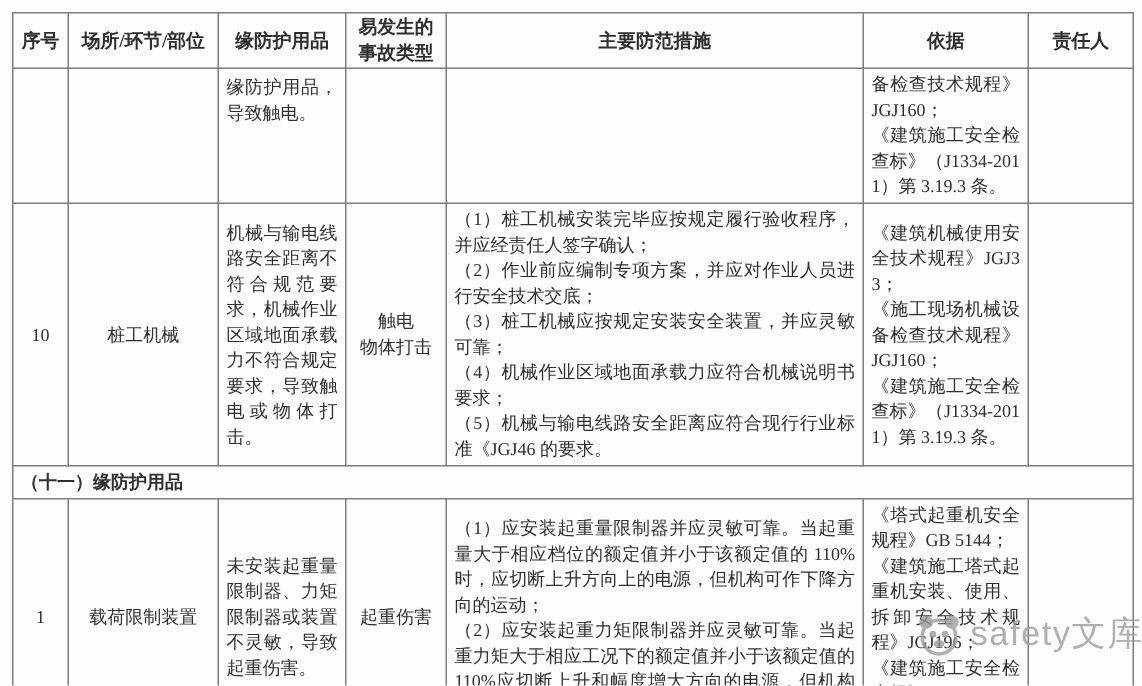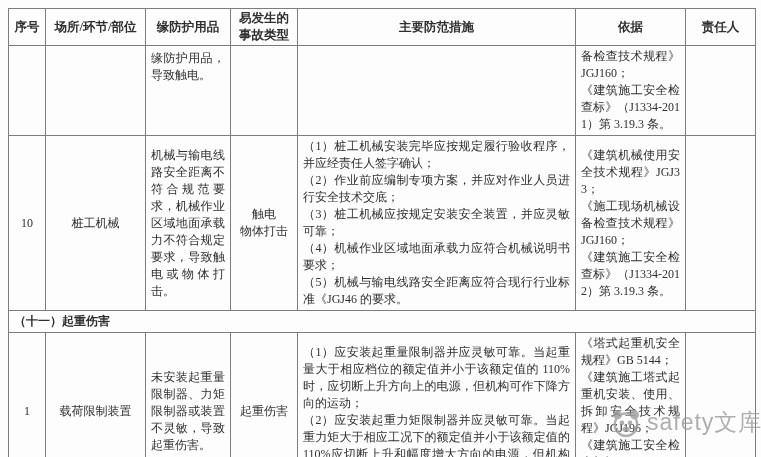--- a/index.html
+++ b/index.html
@@ -114,25 +114,25 @@
           <td class="col-risk">机械与输电线路安全距离不符合规范要求，机械作业区域地面承载力不符合规定要求，导致触电或物体打击。</td>
           <td class="col-accident">触电
 物体打击</td>
           <td class="col-measures">（1）桩工机械安装完毕应按规定履行验收程序，并应经责任人签字确认；
 （2）作业前应编制专项方案，并应对作业人员进行安全技术交底；
 （3）桩工机械应按规定安装安全装置，并应灵敏可靠；
 （4）机械作业区域地面承载力应符合机械说明书要求；
 （5）机械与输电线路安全距离应符合现行行业标准《JGJ46 的要求。</td>
           <td class="col-basis">《建筑机械使用安全技术规程》JGJ33；
 《施工现场机械设备检查技术规程》JGJ160；
-《建筑施工安全检查标》（J1334-2012）第 3.19.3 条。</td>
+《建筑施工安全检查标》（J1334-2011）第 3.19.3 条。</td>
           <td class="col-responsible"></td>
         </tr>
         <tr class="row-section">
-          <td colspan="7" class="section-cell">（十一）起重伤害</td>
+          <td colspan="7" class="section-cell">（十一）缘防护用品</td>
         </tr>
         <tr class="row-data">
           <td class="col-seq">1</td>
           <td class="col-location">载荷限制装置</td>
           <td class="col-risk">未安装起重量限制器、力矩限制器或装置不灵敏，导致起重伤害。</td>
           <td class="col-accident">起重伤害</td>
           <td class="col-measures">（1）应安装起重量限制器并应灵敏可靠。当起重量大于相应档位的额定值并小于该额定值的 110%时，应切断上升方向上的电源，但机构可作下降方向的运动；
 （2）应安装起重力矩限制器并应灵敏可靠。当起重力矩大于相应工况下的额定值并小于该额定值的 110%应切断上升和幅度增大方向的电源，但机构可作下降和减小幅度方向的运动。</td>
           <td class="col-basis">《塔式起重机安全规程》GB 5144；
 《建筑施工塔式起重机安装、使用、拆卸安全技术规程》JGJ196；

